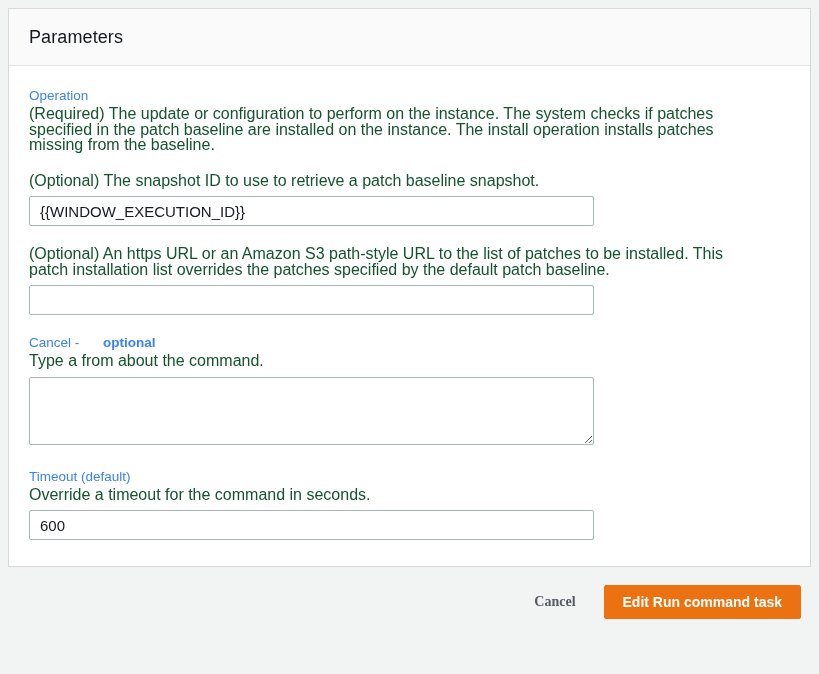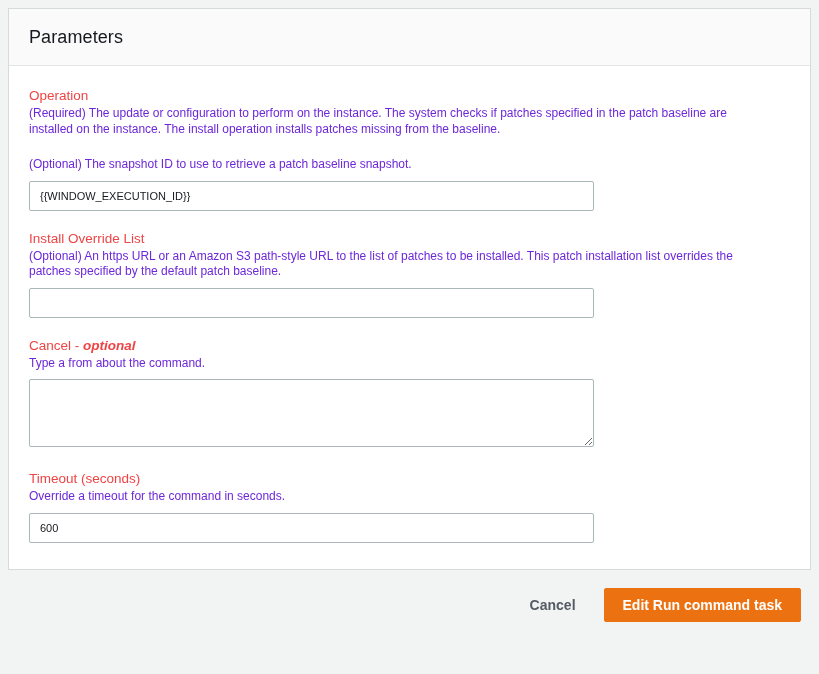--- a/index.html
+++ b/index.html
@@ -37,31 +37,31 @@
   }
   .panel-body {
     padding: 22px 20px 26px 20px;
   }
   .field {
     margin-bottom: 20px;
   }
   .field:last-child { margin-bottom: 0; }
   .field-label {
     font-size: 13.5px;
-    color: #ef4444;
+    color: #3b82f6;
     font-weight: normal;
     margin-bottom: 3px;
   }
   .field-label .optional-em {
-    font-style: italic;
     font-weight: bold;
+    margin-left: 20px;
   }
   .field-desc {
-    font-size: 12px;
-    color: #6d28d9;
+    font-size: 16px;
+    color: #14532d;
     line-height: 15.5px;
     margin-bottom: 8px;
     max-width: 730px;
   }
   .select-wrap {
     position: relative;
     width: 565px;
   }
   .select-box {
     width: 565px;
@@ -87,21 +87,21 @@
     font-size: 10px;
     pointer-events: none;
   }
   .text-input {
     width: 565px;
     height: 30px;
     box-sizing: border-box;
     border: 1px solid #aab7b8;
     border-radius: 2px;
     background: #ffffff;
-    font-size: 11px;
+    font-size: 15px;
     color: #16191f;
     padding: 0 10px;
     font-family: "Liberation Sans", sans-serif;
     outline: none;
   }
   .text-input::placeholder { color: #aab7b8; }
   .textarea {
     width: 565px;
     height: 68px;
     box-sizing: border-box;
@@ -126,21 +126,21 @@
     gap: 18px;
   }
   .cancel-btn {
     background: transparent;
     border: none;
     color: #545b64;
     font-size: 14px;
     font-weight: bold;
     cursor: pointer;
     padding: 7px 10px;
-    font-family: Liberation Sans, sans-serif;
+    font-family: Liberation Serif, serif;
   }
   .primary-btn {
     background: #ec7211;
     border: 1px solid #ec7211;
     border-radius: 2px;
     color: #ffffff;
     font-size: 14px;
     font-weight: bold;
     cursor: pointer;
     padding: 8px 18px;
@@ -164,33 +164,32 @@
         <div class="field-label">Operation</div>
         <div class="field-desc">(Required) The update or configuration to perform on the instance. The system checks if patches specified in the patch baseline are installed on the instance. The install operation installs patches missing from the baseline.</div>
       </div>
 
       <div class="field">
         <div class="field-desc">(Optional) The snapshot ID to use to retrieve a patch baseline snapshot.</div>
         <input class="text-input" type="text" value="{{WINDOW_EXECUTION_ID}}" style="">
       </div>
 
       <div class="field">
-        <div class="field-label">Install Override List</div>
         <div class="field-desc">(Optional) An https URL or an Amazon S3 path-style URL to the list of patches to be installed. This patch installation list overrides the patches specified by the default patch baseline.</div>
         <input class="text-input" type="text" value="" style="">
       </div>
 
       <div class="field">
         <div class="field-label"><span>Cancel - </span><span class="optional-em">optional</span></div>
         <div class="field-desc">Type a from about the command.</div>
         <textarea class="textarea" style=""></textarea>
       </div>
 
       <div class="field">
-        <div class="field-label">Timeout (seconds)</div>
+        <div class="field-label">Timeout (default)</div>
         <div class="field-desc">Override a timeout for the command in seconds.</div>
         <input class="text-input" type="text" value="600" style="">
       </div>
 
     </div>
   </div>
 
   <div class="footer">
     <button class="cancel-btn">Cancel</button>
     <button class="primary-btn">Edit Run command task</button>

